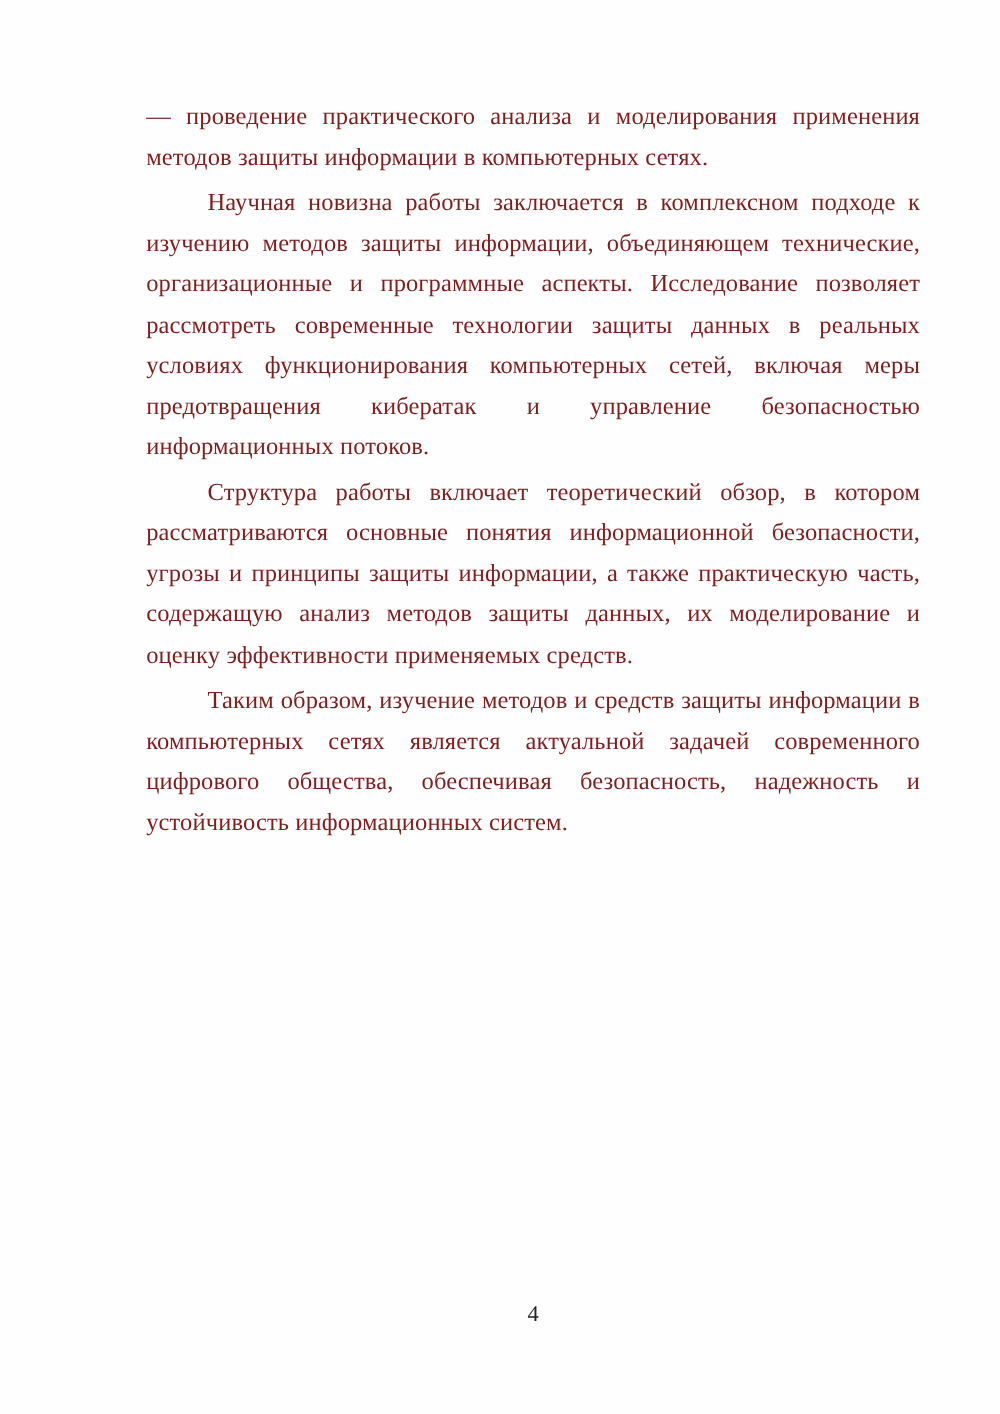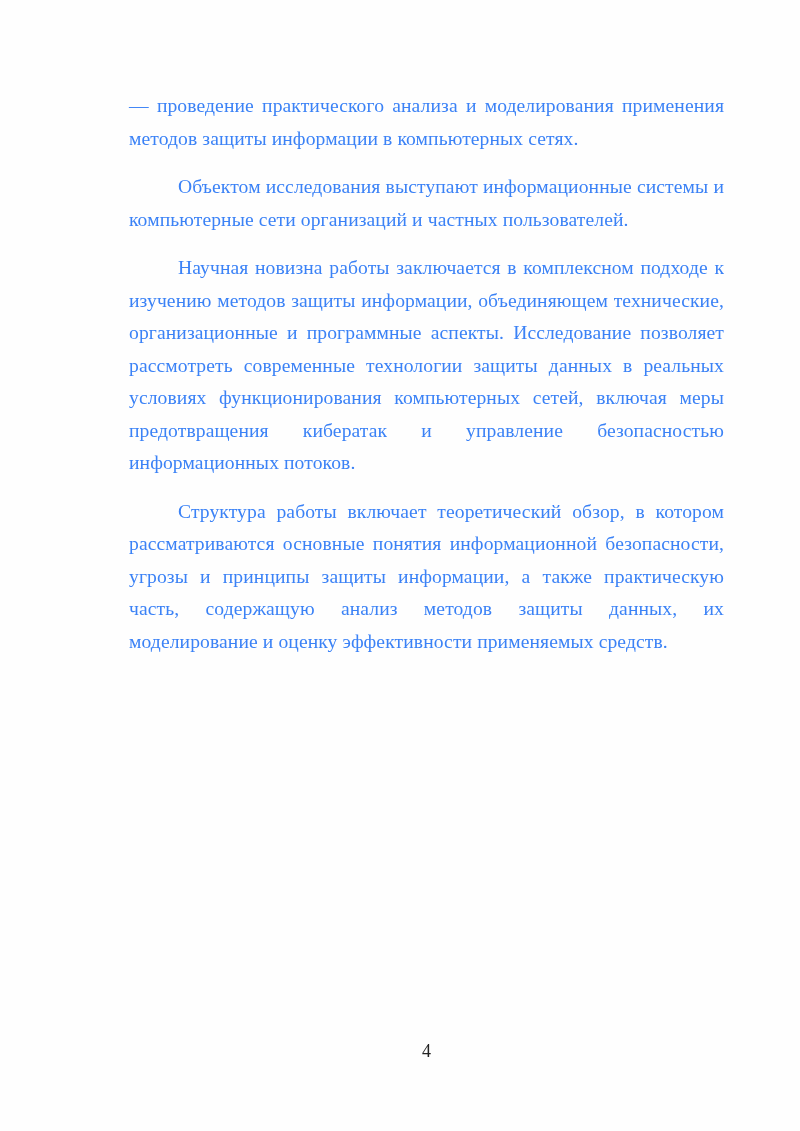--- a/index.html
+++ b/index.html
@@ -23,26 +23,26 @@
     height: 1131px;
     background: #fefefe;
   }
   .doc-body {
     position: absolute;
     left: 113px;
     top: 74px;
     width: 627px;
   }
   .para {
-    margin: 16px;
+    margin: 4px;
     font-size: 19.6px;
     line-height: 32.5px;
     text-align: justify;
     text-justify: inter-word;
-    color: #3b82f6;
+    color: #7f1d1d;
     letter-spacing: 0.1px;
   }
   .para.indent {
     text-indent: 49px;
   }
   .page-footer {
     position: absolute;
     left: 113px;
     top: 1040px;
     width: 627px;
@@ -54,20 +54,20 @@
     color: #222222;
   }
 </style>
 </head>
 <body>
 
 <div class="page">
   <div class="doc-body">
 
   <p class="para">— проведение практического анализа и моделирования применения методов защиты информации в компьютерных сетях.</p>
-      <p class="para indent">Объектом исследования выступают информационные системы и компьютерные сети организаций и частных пользователей.</p>
       <p class="para indent">Научная новизна работы заключается в комплексном подходе к изучению методов защиты информации, объединяющем технические, организационные и программные аспекты. Исследование позволяет рассмотреть современные технологии защиты данных в реальных условиях функционирования компьютерных сетей, включая меры предотвращения кибератак и управление безопасностью информационных потоков.</p>
       <p class="para indent">Структура работы включает теоретический обзор, в котором рассматриваются основные понятия информационной безопасности, угрозы и принципы защиты информации, а также практическую часть, содержащую анализ методов защиты данных, их моделирование и оценку эффективности применяемых средств.</p>
+      <p class="para indent">Таким образом, изучение методов и средств защиты информации в компьютерных сетях является актуальной задачей современного цифрового общества, обеспечивая безопасность, надежность и устойчивость информационных систем.</p>
     </div>
   <div class="page-footer">
     <span class="page-number">4</span>
   </div>
 </div>
 
 </body></html>

